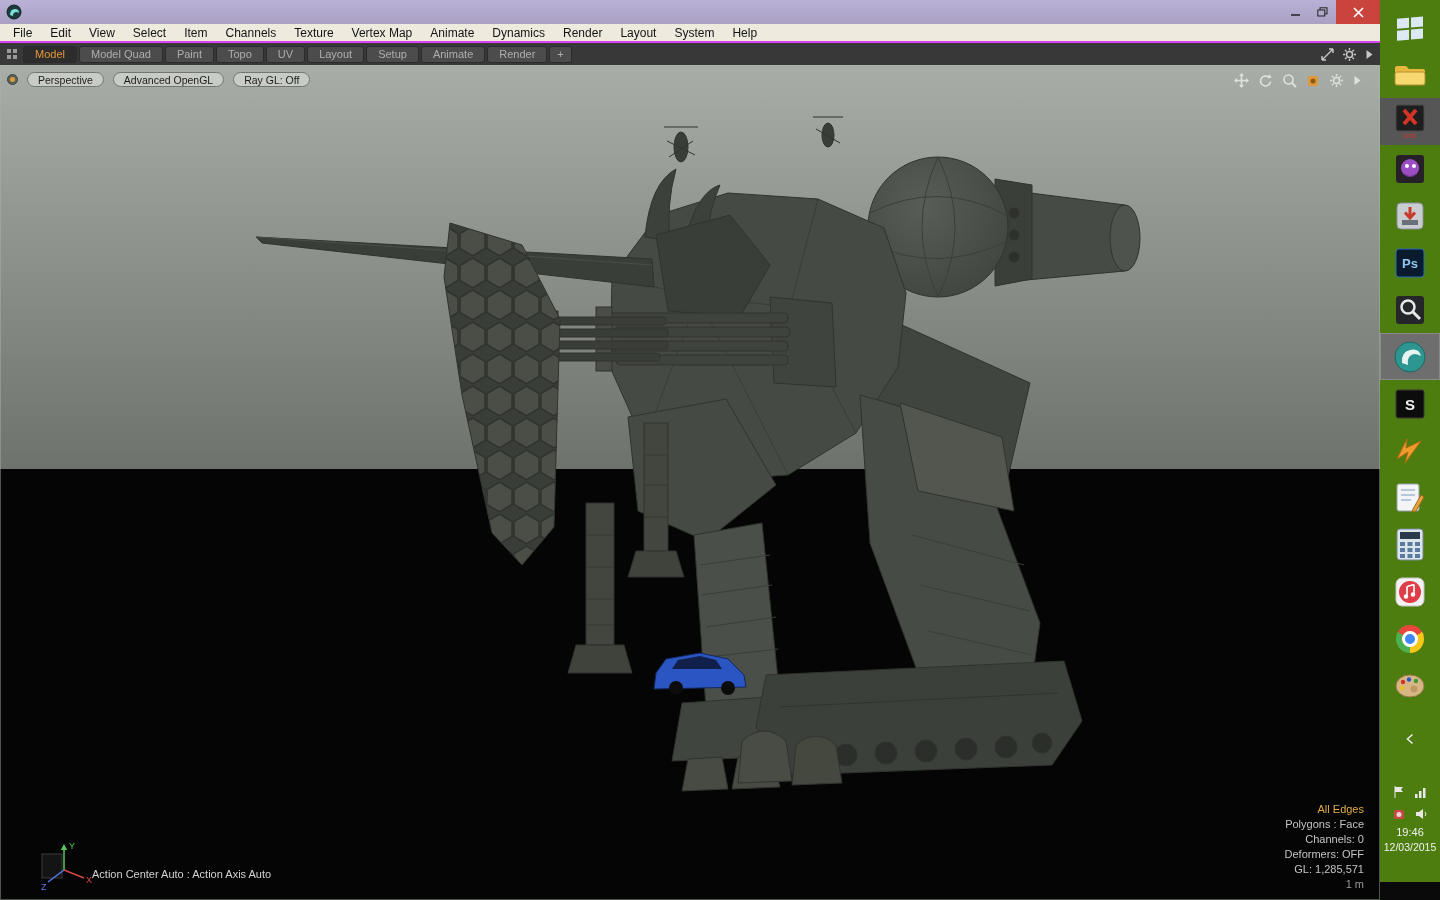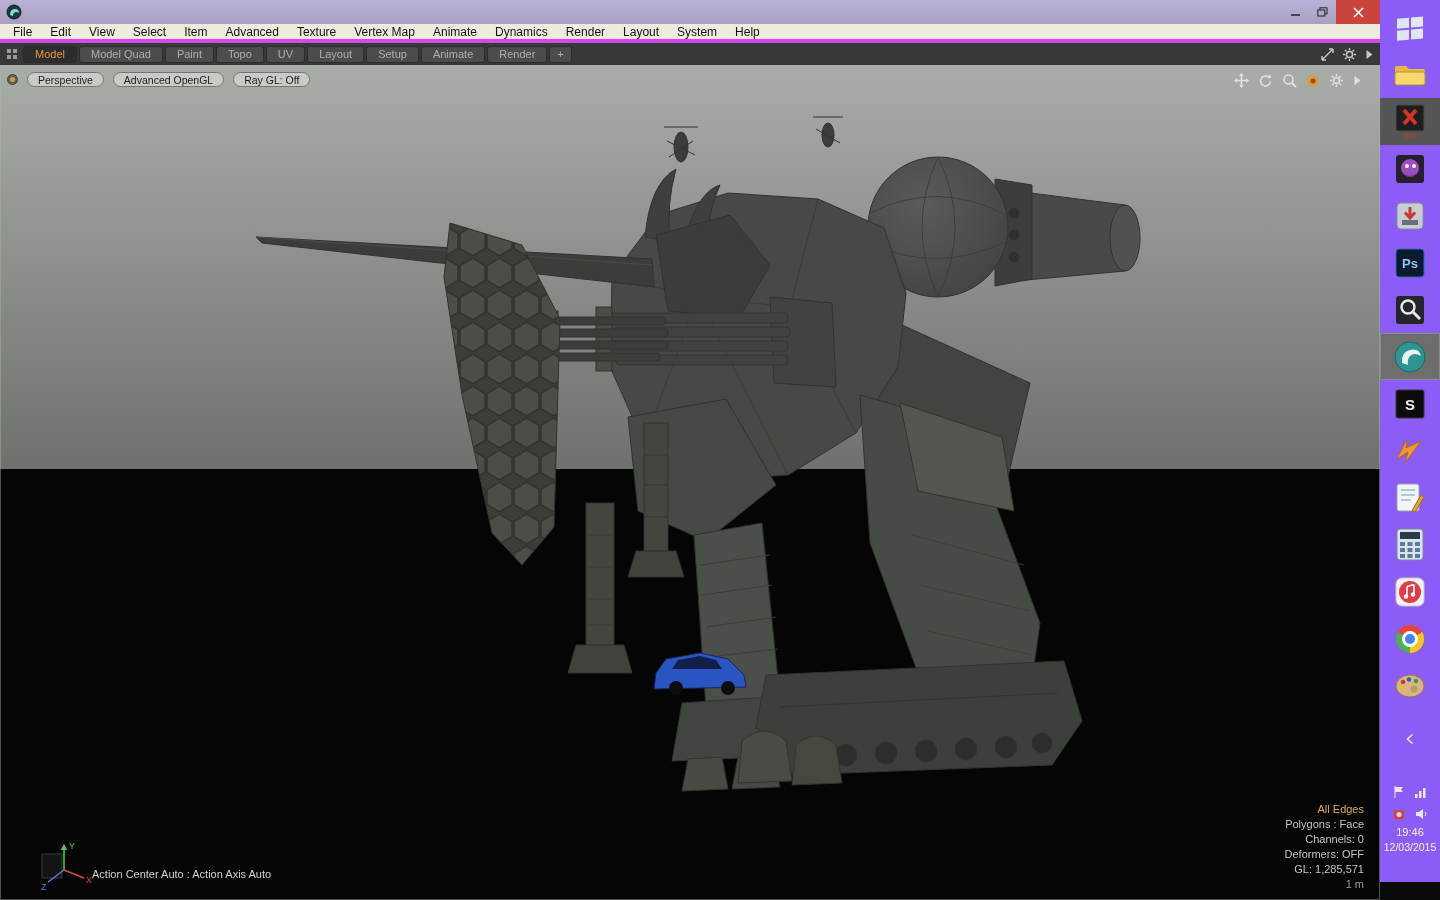--- a/index.html
+++ b/index.html
@@ -8,21 +8,21 @@
   .screen{position:relative;width:1440px;height:900px}
 
   
   .app{position:absolute;left:0;top:0;width:1380px;height:900px;background:#393939}
   .titlebar{position:relative;height:24px;background:linear-gradient(#bab1d6,#a9a0c4);display:flex;align-items:center;padding:0 0 0 6px}
   .title-text{position:absolute;left:0;right:0;text-align:center;font-size:12px;color:#1e1e1e}
   .win-controls{margin-left:auto;display:flex;height:24px;position:relative;z-index:2}
   .win-btn{width:27px;height:24px;display:flex;align-items:center;justify-content:center}
   .win-btn.close{width:44px;background:#c9443c}
 
-  .menubar{height:19px;background:#eeeade;border-bottom:4px solid #d946ef;display:flex;align-items:center;padding-left:4px;font-size:12px;color:#141414}
+  .menubar{height:19px;background:#eeeade;border-bottom:2px solid #d946ef;display:flex;align-items:center;padding-left:4px;font-size:12px;color:#141414}
   .menu-item{padding:0 9px;height:100%;display:flex;align-items:center}
 
   .tabbar{position:relative;height:22px;background:#383838;display:flex;align-items:center;padding-left:3px;gap:2px}
   .tab-grid{width:18px;display:flex;justify-content:center}
   .tab{height:17px;padding:0 11px;display:flex;align-items:center;font-size:11px;color:#aeaeae;background:#4c4c4c;border:1px solid #2b2b2b;border-radius:3px;white-space:nowrap}
   .tab.active{background:#2d2d2d;color:#e8973a}
   .tab.plus{padding:0 7px}
   .tab-tools{position:absolute;right:6px;top:0;height:22px;display:flex;align-items:center;gap:8px}
 
   
@@ -34,21 +34,21 @@
   .vp-dot::after{content:"";position:absolute;left:2px;top:2px;width:5px;height:5px;border-radius:50%;background:#e09a3a}
   .pill{height:15px;padding:0 10px;border-radius:8px;border:1px solid #6e786e;background:rgba(228,232,224,.55);font-size:10.5px;color:#1c1c1c;font-family:inherit;display:flex;align-items:center}
   .vp-tools{position:absolute;right:18px;top:8px;display:flex;align-items:center;gap:9px}
   .vp-status{position:absolute;right:16px;bottom:8px;text-align:right;font-size:11px;line-height:15px;color:#c4c4c4}
   .vp-status .hl{color:#e0aa46}
   .vp-status .dim{color:#9a9a9a}
   .action-center{position:absolute;left:92px;bottom:20px;font-size:11px;color:#d2d2d2}
   .gizmo{position:absolute;left:40px;bottom:10px}
 
   
-  .taskbar{position:absolute;right:0;top:0;width:60px;height:900px;background:#8b5cf6;display:flex;flex-direction:column;align-items:center;padding-top:4px}
+  .taskbar{position:absolute;right:0;top:0;width:60px;height:900px;background:#4d7c0f;display:flex;flex-direction:column;align-items:center;padding-top:4px}
   .tb-cell{width:60px;height:47px;min-height:47px;display:flex;align-items:center;justify-content:center}
   .tb-cell.open{background:#565656}
   .tb-cell.active{background:#6e6e6e;border:1px solid #8a8a8a}
   .chrome-icon{width:28px;height:28px;border-radius:50%;position:relative;
     background:conic-gradient(from -60deg,#e8463c 0 120deg,#f7c617 0 240deg,#4caf50 0 360deg)}
   .chrome-icon::after{content:"";position:absolute;inset:6px;border-radius:50%;background:#4285f4;border:3px solid #fff}
   .tb-chevron{margin-top:22px}
   .tb-tray{margin-top:32px;display:grid;grid-template-columns:22px 22px;grid-auto-rows:22px;justify-items:center;align-items:center}
   .tb-clock{text-align:center;font-size:11px;color:#f2f2f2;line-height:15px}
   .tb-clock .date{font-size:10.5px}
@@ -85,21 +85,21 @@
         </div>
       </div>
     </div>
 
     <div class="menubar">
       <span class="menu-item">File</span>
       <span class="menu-item">Edit</span>
       <span class="menu-item">View</span>
       <span class="menu-item">Select</span>
       <span class="menu-item">Item</span>
-      <span class="menu-item">Advanced</span>
+      <span class="menu-item">Channels</span>
       <span class="menu-item">Texture</span>
       <span class="menu-item">Vertex Map</span>
       <span class="menu-item">Animate</span>
       <span class="menu-item">Dynamics</span>
       <span class="menu-item">Render</span>
       <span class="menu-item">Layout</span>
       <span class="menu-item">System</span>
       <span class="menu-item">Help</span>
     </div>
 

